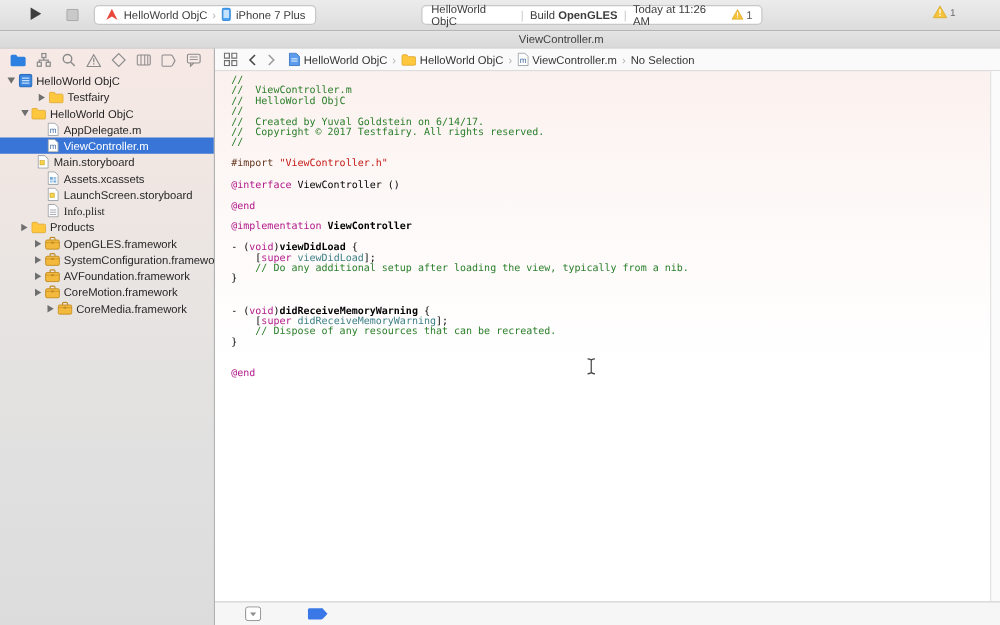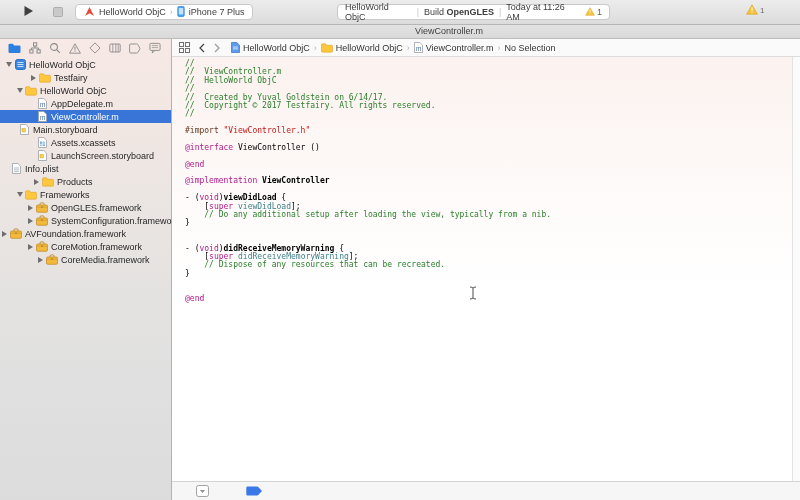--- a/index.html
+++ b/index.html
@@ -236,21 +236,21 @@
           <div class="tree-row sel" style="padding-left: 26px;">
             <span class="disc"></span>
             <span class="tree-ic">
               <svg width="9" height="11" viewBox="0 0 9 11">
                 <path d="M0.5 0.5 h5.3 l2.7 2.7 v7.3 h-8 z" fill="#FFF" stroke="#9AA0A6" stroke-width="0.8"></path>
                 <text x="4.6" y="8.6" font-size="6.5" text-anchor="middle" fill="#44699E" font-family="Liberation Sans, sans-serif">m</text>
               </svg>
             </span>
             <span class="tree-label">ViewController.m</span>
           </div>
-          <div class="tree-row" style="padding-left: 8px;">
+          <div class="tree-row" style="padding-left: 18px;">
             <span class="disc"></span>
             <span class="tree-ic">
               <svg width="9" height="11" viewBox="0 0 9 11">
                 <path d="M0.5 0.5 h5.3 l2.7 2.7 v7.3 h-8 z" fill="#FFF" stroke="#9AA0A6" stroke-width="0.8"></path>
                 <rect x="2" y="4.5" width="3.4" height="3.4" fill="#F8D34A" stroke="#C9A52E" stroke-width="0.5"></rect>
               </svg>
             </span>
             <span class="tree-label">Main.storyboard</span>
           </div>
           <div class="tree-row" style="padding-left: 26px;">
@@ -269,53 +269,42 @@
           <div class="tree-row" style="padding-left: 26px;">
             <span class="disc"></span>
             <span class="tree-ic">
               <svg width="9" height="11" viewBox="0 0 9 11">
                 <path d="M0.5 0.5 h5.3 l2.7 2.7 v7.3 h-8 z" fill="#FFF" stroke="#9AA0A6" stroke-width="0.8"></path>
                 <rect x="2" y="4.5" width="3.4" height="3.4" fill="#F8D34A" stroke="#C9A52E" stroke-width="0.5"></rect>
               </svg>
             </span>
             <span class="tree-label">LaunchScreen.storyboard</span>
           </div>
-          <div class="tree-row" style="">
+          <div class="tree-row" style="padding-left: 26px; font-family: Liberation Serif, serif;">
             <span class="disc"></span>
             <span class="tree-ic">
               <svg width="9" height="11" viewBox="0 0 9 11">
                 <path d="M0.5 0.5 h5.3 l2.7 2.7 v7.3 h-8 z" fill="#FFF" stroke="#9AA0A6" stroke-width="0.8"></path>
                 <line x1="2" y1="5" x2="7" y2="5" stroke="#9AA0A6" stroke-width="0.7"></line>
                 <line x1="2" y1="6.8" x2="7" y2="6.8" stroke="#9AA0A6" stroke-width="0.7"></line>
                 <line x1="2" y1="8.6" x2="7" y2="8.6" stroke="#9AA0A6" stroke-width="0.7"></line>
               </svg>
             </span>
             <span class="tree-label">Info.plist</span>
           </div>
-          <div class="tree-row" style="padding-left: 32px;">
+          <div class="tree-row" style="padding-left: 15px;">
             <span class="disc">
               <span class="t-closed"></span>
             </span>
             <span class="tree-ic">
               <svg width="12" height="10" viewBox="0 0 12 10">
                 <path d="M0.5 1.8 a1 1 0 0 1 1-1 h3 l1.1 1.5 h4.9 a1 1 0 0 1 1 1 v4.9 a1 1 0 0 1 -1 1 h-9 a1 1 0 0 1 -1-1 z" fill="#FEC73E" stroke="#DCA32A" stroke-width="0.6"></path>
               </svg>
             </span>
             <span class="tree-label">Products</span>
-          </div>
-          <div class="tree-row" style="padding-left: 15px;">
-            <span class="disc">
-              <span class="t-open"></span>
-            </span>
-            <span class="tree-ic">
-              <svg width="12" height="10" viewBox="0 0 12 10">
-                <path d="M0.5 1.8 a1 1 0 0 1 1-1 h3 l1.1 1.5 h4.9 a1 1 0 0 1 1 1 v4.9 a1 1 0 0 1 -1 1 h-9 a1 1 0 0 1 -1-1 z" fill="#FEC73E" stroke="#DCA32A" stroke-width="0.6"></path>
-              </svg>
-            </span>
-            <span class="tree-label">Frameworks</span>
           </div>
           <div class="tree-row" style="padding-left: 26px;">
             <span class="disc">
               <span class="t-closed"></span>
             </span>
             <span class="tree-ic">
               <svg width="12" height="11" viewBox="0 0 12 11">
                 <path d="M4 3 V1.9 a1 1 0 0 1 1-1 h2 a1 1 0 0 1 1 1 V3" fill="none" stroke="#C08A22" stroke-width="0.9"></path>
                 <rect x="0.5" y="3" width="11" height="7.3" rx="1.2" fill="#F2B93C" stroke="#C08A22" stroke-width="0.7"></rect>
                 <line x1="0.5" y1="5.1" x2="11.5" y2="5.1" stroke="#C08A22" stroke-width="0.5"></line>
@@ -331,21 +320,21 @@
             <span class="tree-ic">
               <svg width="12" height="11" viewBox="0 0 12 11">
                 <path d="M4 3 V1.9 a1 1 0 0 1 1-1 h2 a1 1 0 0 1 1 1 V3" fill="none" stroke="#C08A22" stroke-width="0.9"></path>
                 <rect x="0.5" y="3" width="11" height="7.3" rx="1.2" fill="#F2B93C" stroke="#C08A22" stroke-width="0.7"></rect>
                 <line x1="0.5" y1="5.1" x2="11.5" y2="5.1" stroke="#C08A22" stroke-width="0.5"></line>
                 <rect x="5" y="4.4" width="2" height="1.5" fill="#C08A22"></rect>
               </svg>
             </span>
             <span class="tree-label">SystemConfiguration.framework</span>
           </div>
-          <div class="tree-row" style="">
+          <div class="tree-row" style="padding-left: 26px;">
             <span class="disc">
               <span class="t-closed"></span>
             </span>
             <span class="tree-ic">
               <svg width="12" height="11" viewBox="0 0 12 11">
                 <path d="M4 3 V1.9 a1 1 0 0 1 1-1 h2 a1 1 0 0 1 1 1 V3" fill="none" stroke="#C08A22" stroke-width="0.9"></path>
                 <rect x="0.5" y="3" width="11" height="7.3" rx="1.2" fill="#F2B93C" stroke="#C08A22" stroke-width="0.7"></rect>
                 <line x1="0.5" y1="5.1" x2="11.5" y2="5.1" stroke="#C08A22" stroke-width="0.5"></line>
                 <rect x="5" y="4.4" width="2" height="1.5" fill="#C08A22"></rect>
               </svg>

